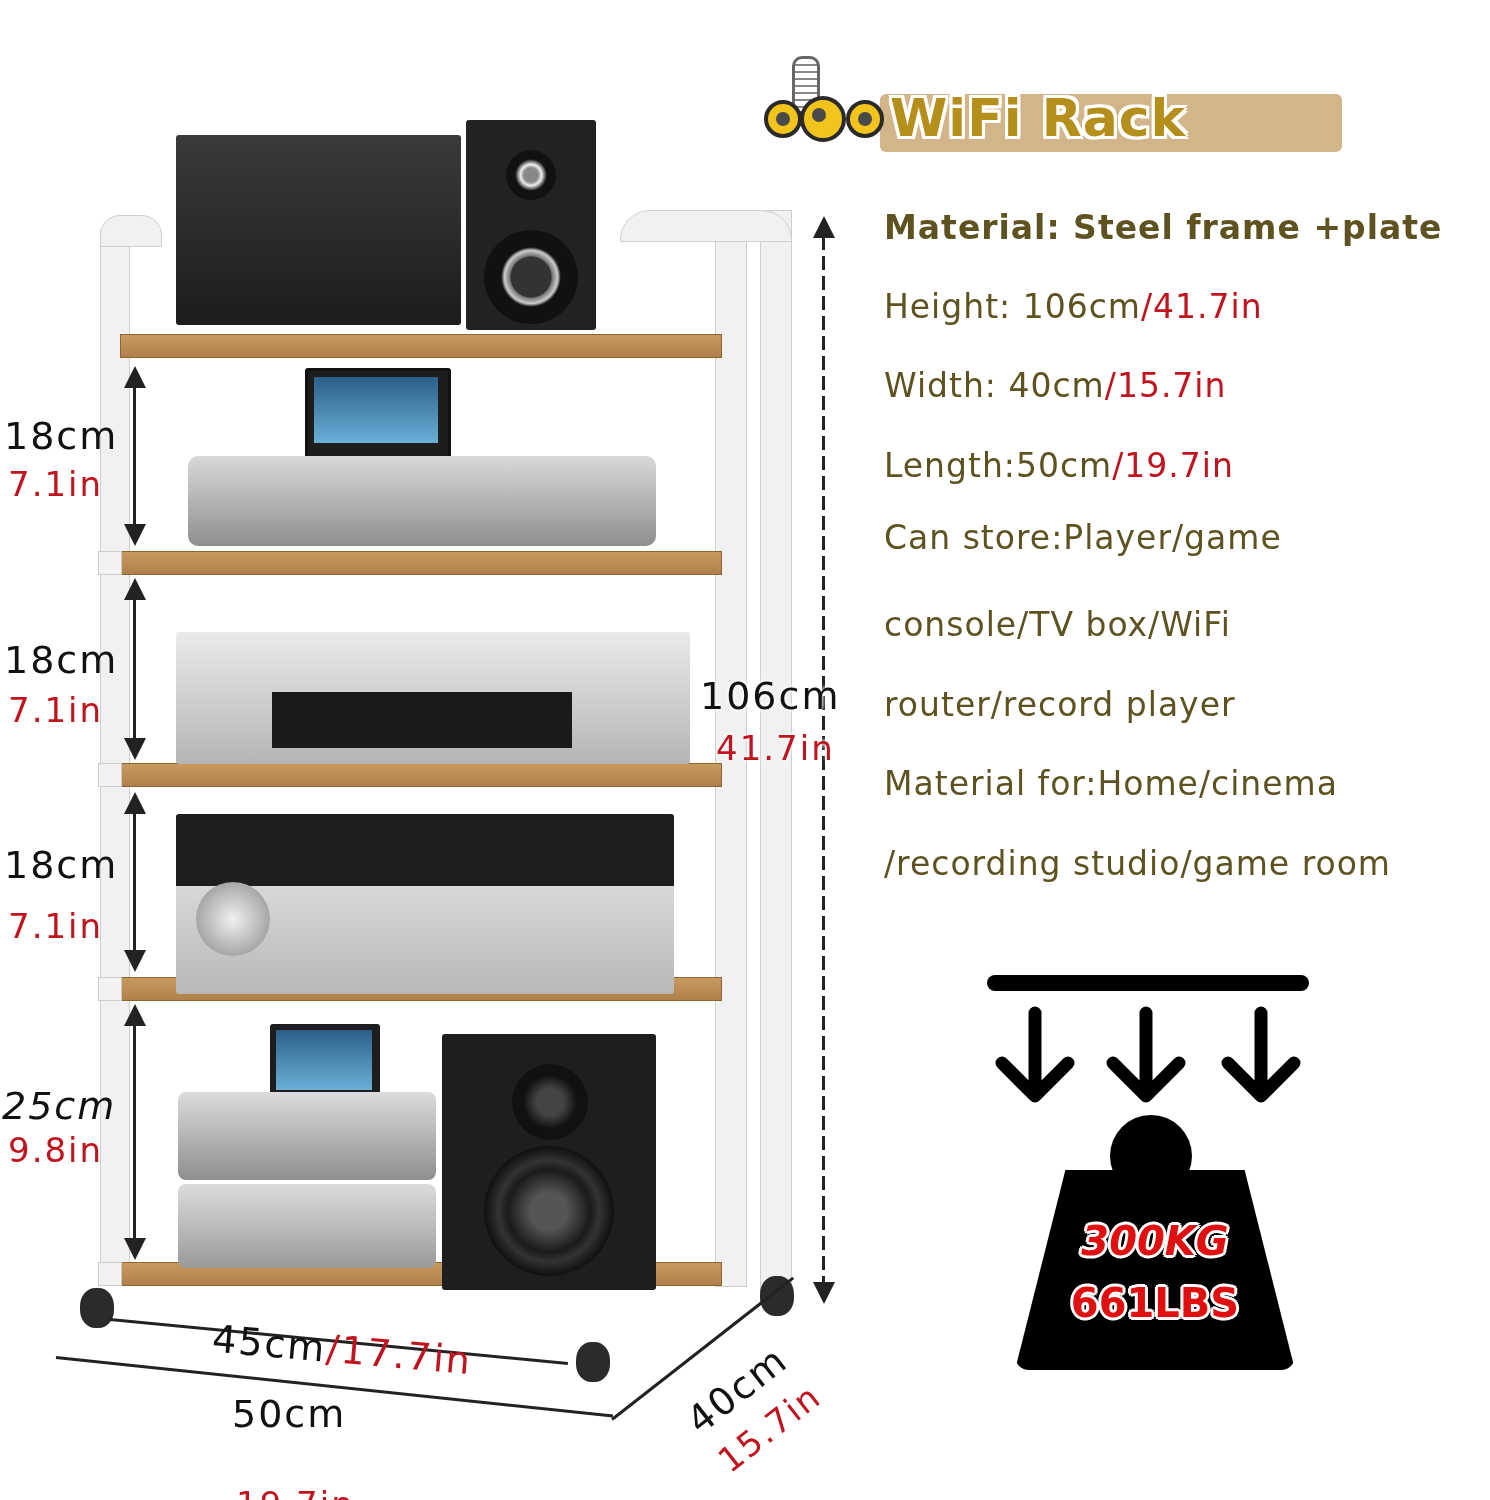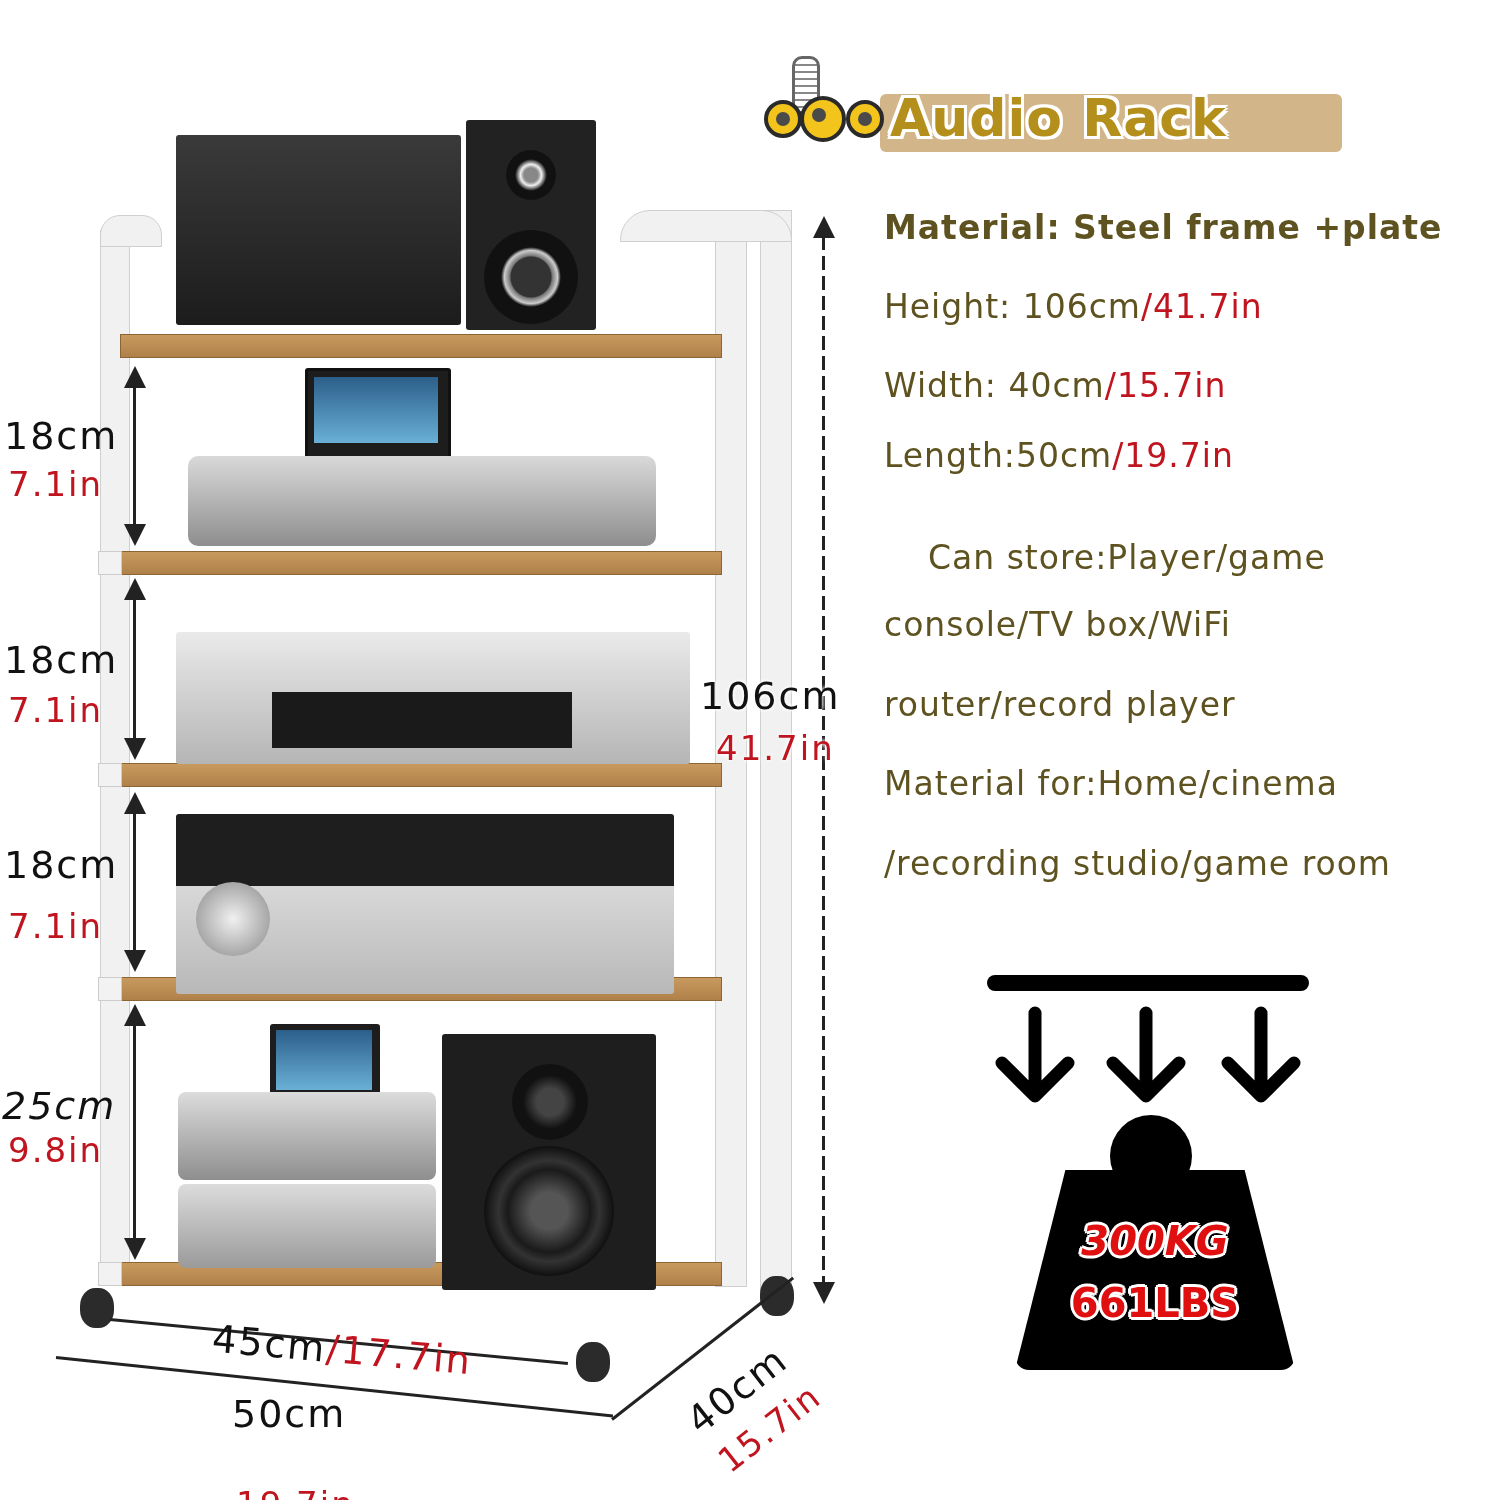--- a/index.html
+++ b/index.html
@@ -52,35 +52,35 @@
                                0 -3px 0 #fff, 0 3px 0 #fff, -3px 0 0 #fff, 3px 0 0 #fff; }
 </style>
 </head>
 <body>
 
 <div class="abs banner"></div>
 <div class="abs" style="left:792px; top:56px; width:22px; height:52px; border:3px solid #666; border-radius:10px 10px 4px 4px; background:repeating-linear-gradient(#fff 0 5px,#888 5px 7px);"></div>
 <div class="abs speaker" style="left:764px; top:100px;"></div>
 <div class="abs speaker" style="left:800px; top:96px; width:46px; height:46px;"></div>
 <div class="abs speaker" style="left:846px; top:100px;"></div>
-<div class="abs banner-title">Audio Rack</div>
+<div class="abs banner-title">WiFi Rack</div>
 
 <div class="abs spec" style="top:208px;font-weight:bold;">
   <span>Material: Steel frame +plate</span>
 </div>
 <div class="abs spec" style="top:287px;">
   <span>Height: </span><span>106cm</span><span class="red">/41.7in</span>
 </div>
 <div class="abs spec" style="top:366px;">
   <span>Width: </span><span>40cm</span><span class="red">/15.7in</span>
 </div>
-<div class="abs spec" style="top:436px;">
+<div class="abs spec" style="top:446px;">
   <span>Length:</span><span>50cm</span><span class="red">/19.7in</span>
 </div>
-<div class="abs spec" style="top:538px;margin-left:44px;">Can store:Player/game</div>
+<div class="abs spec" style="top:518px;">Can store:Player/game</div>
 <div class="abs spec" style="top:605px;">console/TV box/WiFi</div>
 <div class="abs spec" style="top:685px;">router/record player</div>
 <div class="abs spec" style="top:764px;">Material for:Home/cinema</div>
 <div class="abs spec" style="top:844px;">/recording studio/game room</div>
 
 <div class="abs" style="left:0; top:0; width:860px; height:1500px;">
 
   <div class="abs post" style="left:100px; top:230px; width:28px; height:1050px;"></div>
   <div class="abs post" style="left:715px; top:225px; width:30px; height:1060px;"></div>
   <div class="abs post" style="left:760px; top:210px; width:30px; height:1080px;"></div>

